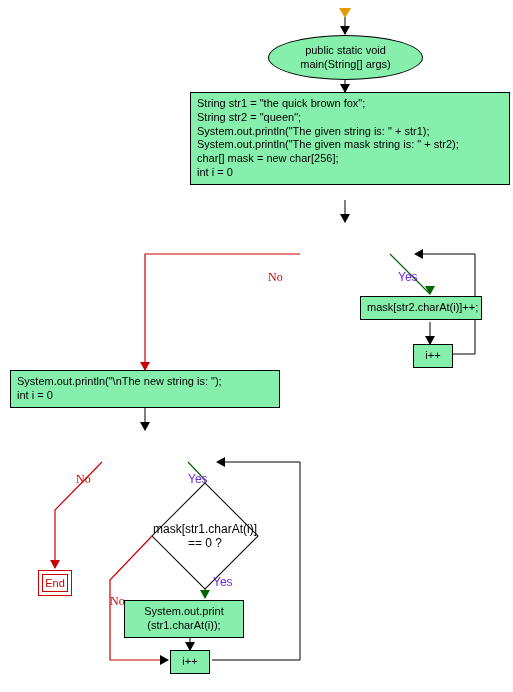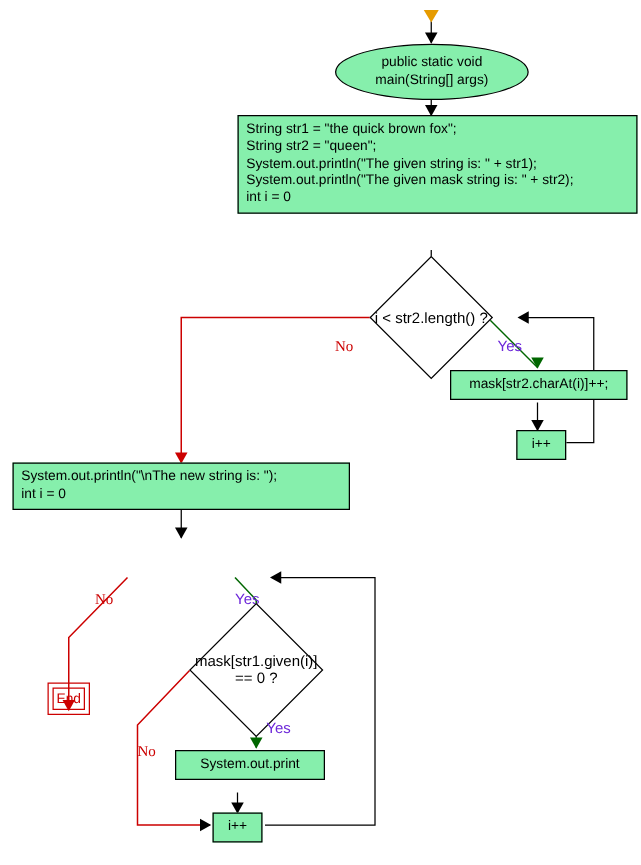--- a/index.html
+++ b/index.html
@@ -177,63 +177,61 @@
   <div class="node ellipse" style="left:268px; top:35px; width:155px; height:45px;">
     <span style="white-space:pre-line; text-align:center;">public static void
 main(String[] args)</span>
   </div>
 
   <div class="node box" style="left:190px; top:92px; width:320px;">
     <div>String str1 = "the quick brown fox";</div>
     <div>String str2 = "queen";</div>
     <div>System.out.println("The given string is: " + str1);</div>
     <div>System.out.println("The given mask string is: " + str2);</div>
+    <div>char[] mask = new char[256];</div>
     <div>int i = 0</div>
   </div>
 
-  <div class="diamond-wrap" style="left:310px; top:219px; width:70px; height:70px;">
-    <div class="diamond"></div>
-    <div class="diamond-label">i &lt; str2.length() ?</div>
-  </div>
   <div class="edge-label yes" style="left:398px; top:270px;">Yes</div>
   <div class="edge-label no" style="left:268px; top:270px;">No</div>
 
-  <div class="node box" style="left:360px; top:296px; width:142px; text-align:center;">
+  <div class="node box" style="left:360px; top:296px; width:122px; text-align:center;">
     <span>mask[str2.charAt(i)]++;</span>
   </div>
 
   <div class="node box" style="left:413px; top:344px; width:40px; text-align:center;">
     <span>i++</span>
   </div>
 
   <div class="node box" style="left:10px; top:370px; width:270px;">
     <div>System.out.println("\nThe new string is: ");</div>
     <div>int i = 0</div>
   </div>
 
   <div class="edge-label yes" style="left:188px; top:472px;">Yes</div>
   <div class="edge-label no" style="left:76px;  top:472px;">No</div>
 
   <div class="diamond-wrap" style="left:167px; top:498px; width:76px; height:76px;">
     <div class="diamond"></div>
     <div class="diamond-label" style="white-space:normal; width:130px; line-height:1.2;">
-      <span>mask[str1.given(i)]</span><br>
+      <span>mask[str1.charAt(i)]</span><br>
       <span>== 0 ?</span>
     </div>
   </div>
   <div class="edge-label yes" style="left:213px; top:575px;">Yes</div>
   <div class="edge-label no" style="left:110px; top:594px;">No</div>
 
-  <div class="node box" style="left:140px; top:600px; width:120px; text-align:center;">
+  <div class="node box" style="left:124px; top:600px; width:120px; text-align:center;">
     <div>System.out.print</div>
+    <div>(str1.charAt(i));</div>
   </div>
 
   <div class="node box" style="left:170px; top:650px; width:40px; text-align:center;">
     <span>i++</span>
   </div>
 
-  <div class="end-box" style="left:38px; top:546px;padding-left:20px;">
+  <div class="end-box" style="left:38px; top:570px;padding-left:20px;">
     <div class="end-outer"></div>
     <div class="end-inner"></div>
     <div class="end-text">End</div>
   </div>
 
 </div>
 
 </body></html>

